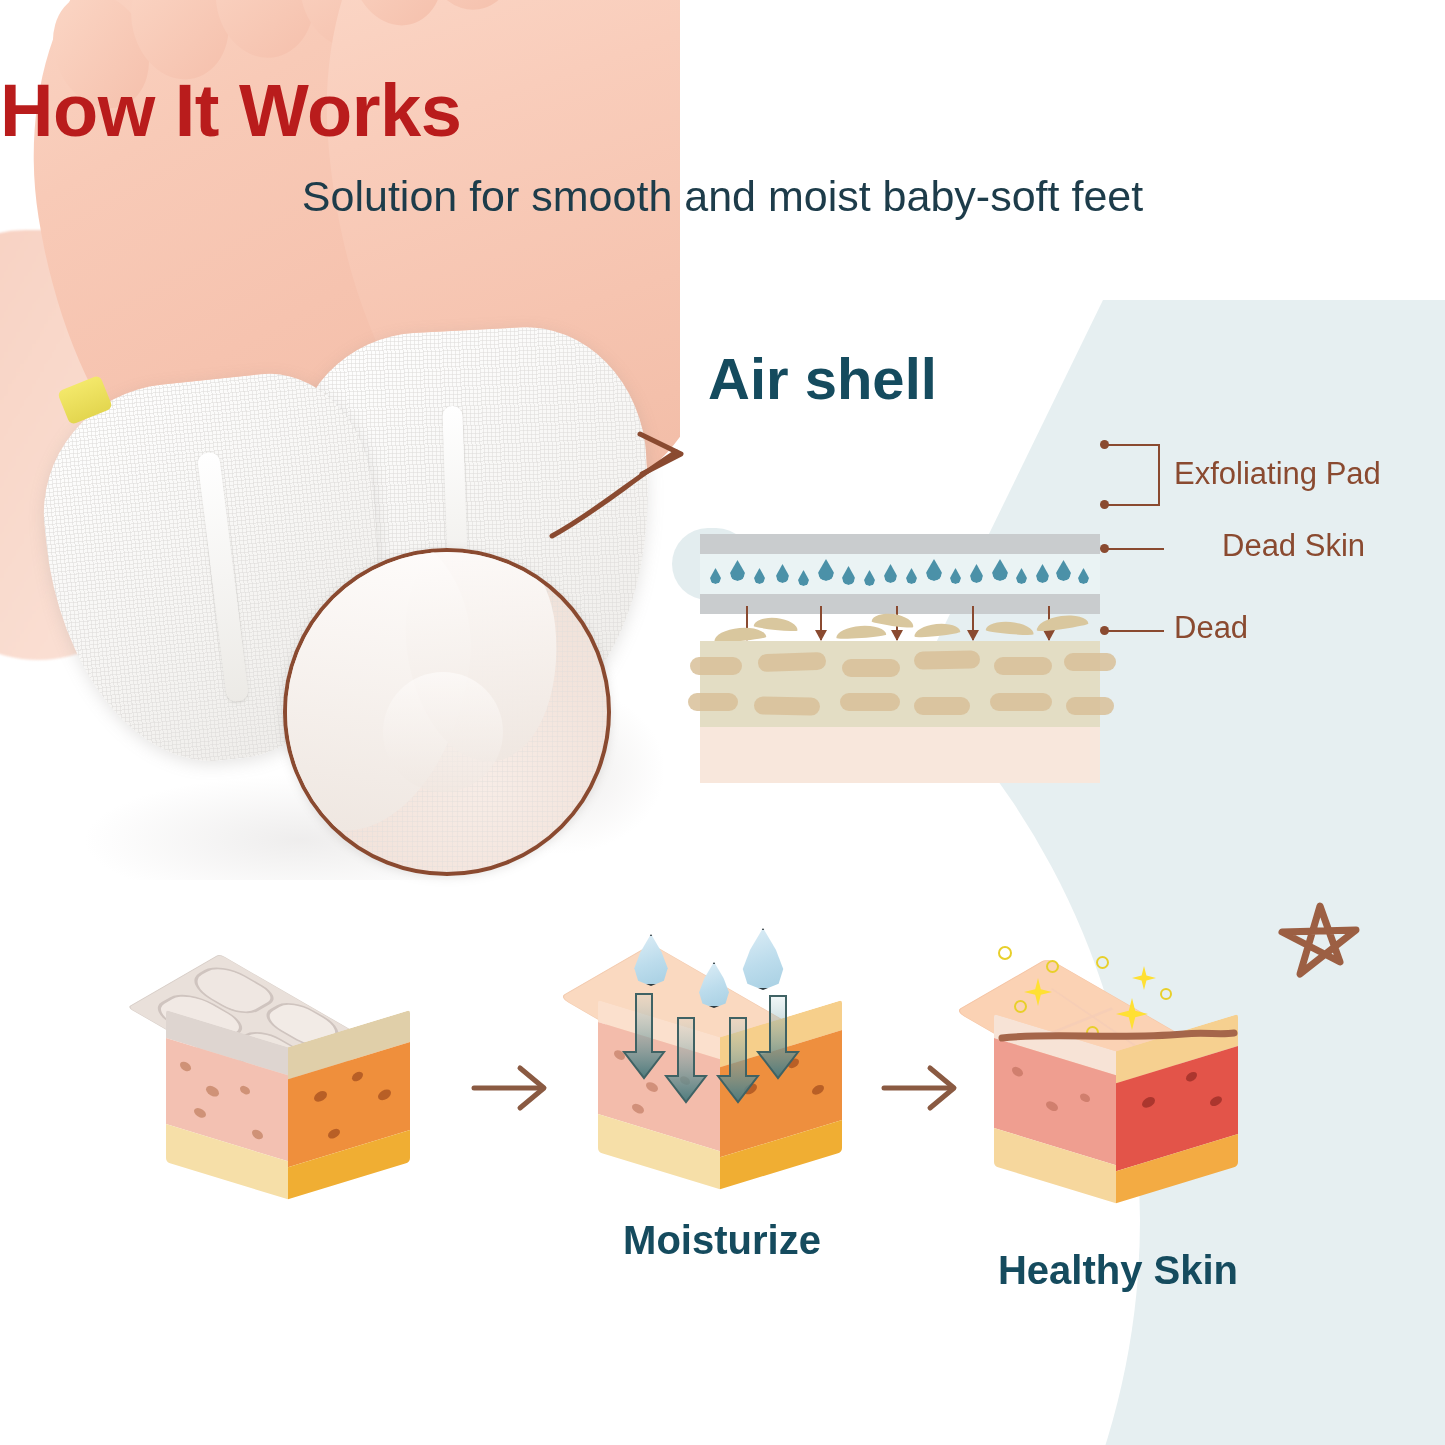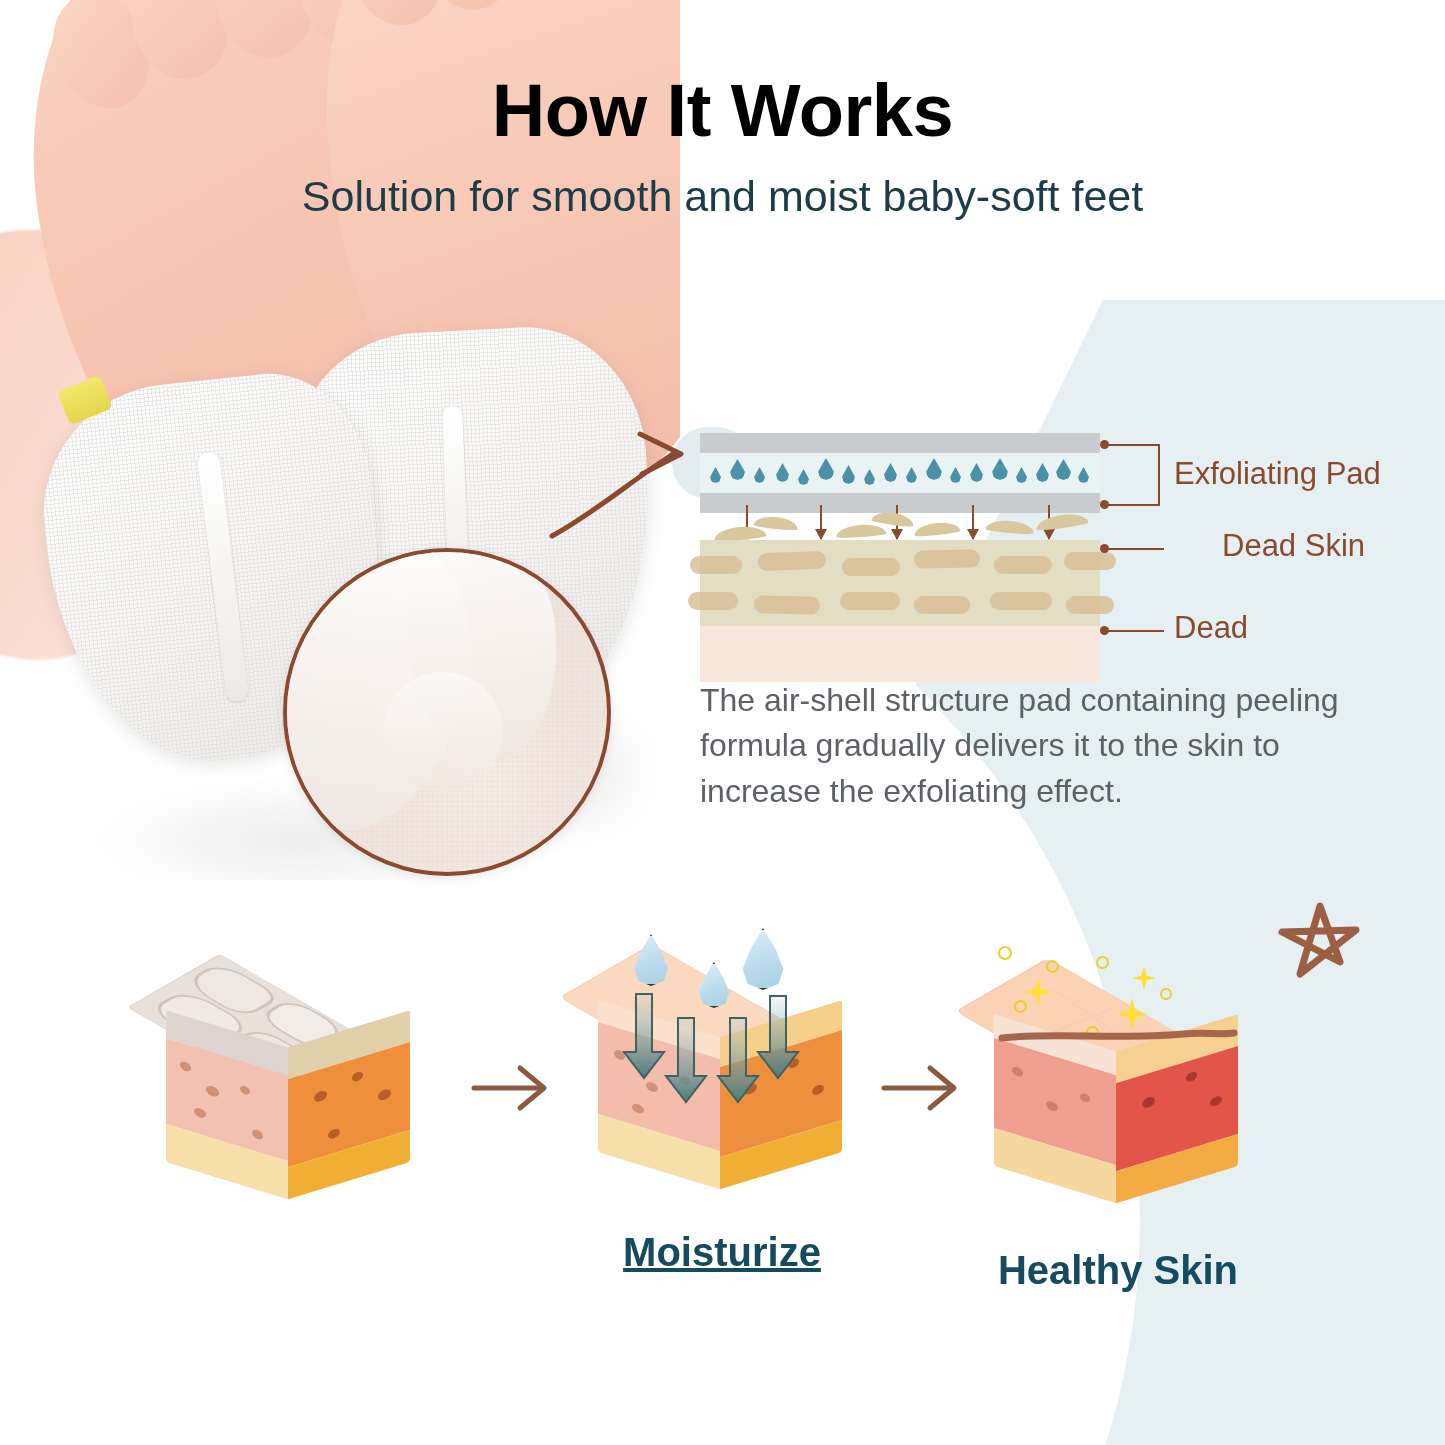--- a/index.html
+++ b/index.html
@@ -71,22 +71,22 @@
       repeating-linear-gradient(0deg, rgba(226,222,219,.45) 0 1px, rgba(255,255,255,0) 1px 5px),
       repeating-linear-gradient(90deg, rgba(226,222,219,.45) 0 1px, rgba(255,255,255,0) 1px 5px),
       radial-gradient(circle at 62% 72%, #f7ece6 0%, #f3e4dc 40%, #ece0d8 100%);
     overflow:hidden;z-index:5;
     box-shadow:0 2px 10px rgba(130,120,115,.18);
   }
   .mag-fold{position:absolute;background:linear-gradient(180deg,#fffdfc,#efe7e1);border-radius:50%;}
 
   
   .title{
-    position:absolute;left:0;right:0;top:68px;text-align:center;z-index:8;
-    font-size:74px;font-weight:bold;color:#000000;letter-spacing:-.5px;
+    position:absolute;left:0;right:0;top:68px;text-align:left;z-index:8;
+    font-size:74px;font-weight:bold;color:#b91c1c;letter-spacing:-.5px;
   }
   .subtitle{
     position:absolute;left:0;right:0;top:172px;text-align:center;z-index:8;
     font-size:43px;color:#1d3c4a;font-weight:400;
   }
 
   
   .airshell-wrap{position:absolute;left:700px;top:345px;z-index:6;}
   .airshell-title{font-size:58px;font-weight:bold;color:#154b5e;margin:0 0 34px 8px;}
 
@@ -212,20 +212,21 @@
 
   <svg class="arrow-svg" width="200" height="150" viewBox="0 0 200 150">
     <path d="M4 128 C 48 104, 84 72, 128 44" stroke="#8a4a30" stroke-width="5" fill="none" stroke-linecap="round"></path>
     <path d="M92 26 L133 46 L94 66" stroke="#8a4a30" stroke-width="5" fill="none" stroke-linecap="round" stroke-linejoin="round"></path>
   </svg>
 
   <div class="title">How It Works</div>
   <div class="subtitle">Solution for smooth and moist baby-soft feet</div>
 
   <div class="airshell-wrap">
+    <div class="airshell-title">Air shell</div>
 
     <div class="diagram">
       <div class="pill-bg"></div>
       <div class="pad-gap"></div>
       <div class="pad-bar top"></div>
       <div class="pad-bar bot"></div>
 
       <div class="drop" style="left:10px;top:122px;"></div>
       <div class="drop" style="left:30px;top:114px;width:15px;height:21px;"></div>
       <div class="drop" style="left:54px;top:122px;"></div>
@@ -288,21 +289,20 @@
 
     <div class="dot" style="left:0px;top:112px;"></div>
     <div class="cline" style="left:4px;top:116px;width:60px;height:2px;"></div>
     <div class="clabel" style="left:74px;top:96px;margin-left:48px;">Dead Skin</div>
 
     <div class="dot" style="left:0px;top:194px;"></div>
     <div class="cline" style="left:4px;top:198px;width:60px;height:2px;"></div>
     <div class="clabel" style="left:74px;top:178px;">Dead</div>
   </div>
 
-  <div class="airshell-para">The air-shell structure pad containing peeling formula gradually delivers it to the skin to increase the exfoliating effect.</div>
 
   <div class="steps">
 
     <div class="step step1">
       <div class="cube">
 
         <div class="face cube-top" style="background:#e9e0da;box-shadow:inset 0 0 0 1px rgba(190,180,175,.4);">
           <div style="position:absolute;left:6%;top:8%;width:36%;height:38%;background:#efe7e2;border-radius:40% 30% 35% 45%;box-shadow:0 0 0 3px #cfc4bf;"></div>
           <div style="position:absolute;left:48%;top:4%;width:34%;height:34%;background:#f2ebe6;border-radius:38% 42% 30% 40%;box-shadow:0 0 0 3px #cfc4bf;"></div>
           <div style="position:absolute;left:10%;top:52%;width:38%;height:38%;background:#f1e9e4;border-radius:42% 34% 40% 36%;box-shadow:0 0 0 3px #cfc4bf;"></div>
@@ -370,21 +370,21 @@
             <path d="M70 26 h16 v58 h12 L78 110 L58 84 h12 Z"></path>
             <path d="M122 26 h16 v58 h12 L130 110 L110 84 h12 Z"></path>
             <path d="M162 4 h16 v56 h12 L170 86 L150 60 h12 Z"></path>
           </g>
         </svg>
 
         <div class="wdrop" style="left:40px;top:-4px;width:34px;height:48px;"></div>
         <div class="wdrop" style="left:105px;top:24px;width:30px;height:42px;"></div>
         <div class="wdrop" style="left:148px;top:-10px;width:42px;height:58px;"></div>
       </div>
-      <div class="step-label" style="top:292px;text-decoration:underline;">Moisturize</div>
+      <div class="step-label" style="top:280px;">Moisturize</div>
     </div>
 
     <svg class="arrow-step" style="left:880px;" width="95" height="60" viewBox="0 0 95 60">
       <path d="M4 30 L70 30" stroke="#8a5a42" stroke-width="5" fill="none" stroke-linecap="round"></path>
       <path d="M50 10 L74 30 L50 50" stroke="#8a5a42" stroke-width="5" fill="none" stroke-linecap="round" stroke-linejoin="round"></path>
     </svg>
 
     <div class="step step3">
       <div class="cube">
         <div class="face cube-top" style="background:#fbd2b4;box-shadow:inset 0 0 0 1px rgba(238,186,154,.55);border-radius:10px;">

